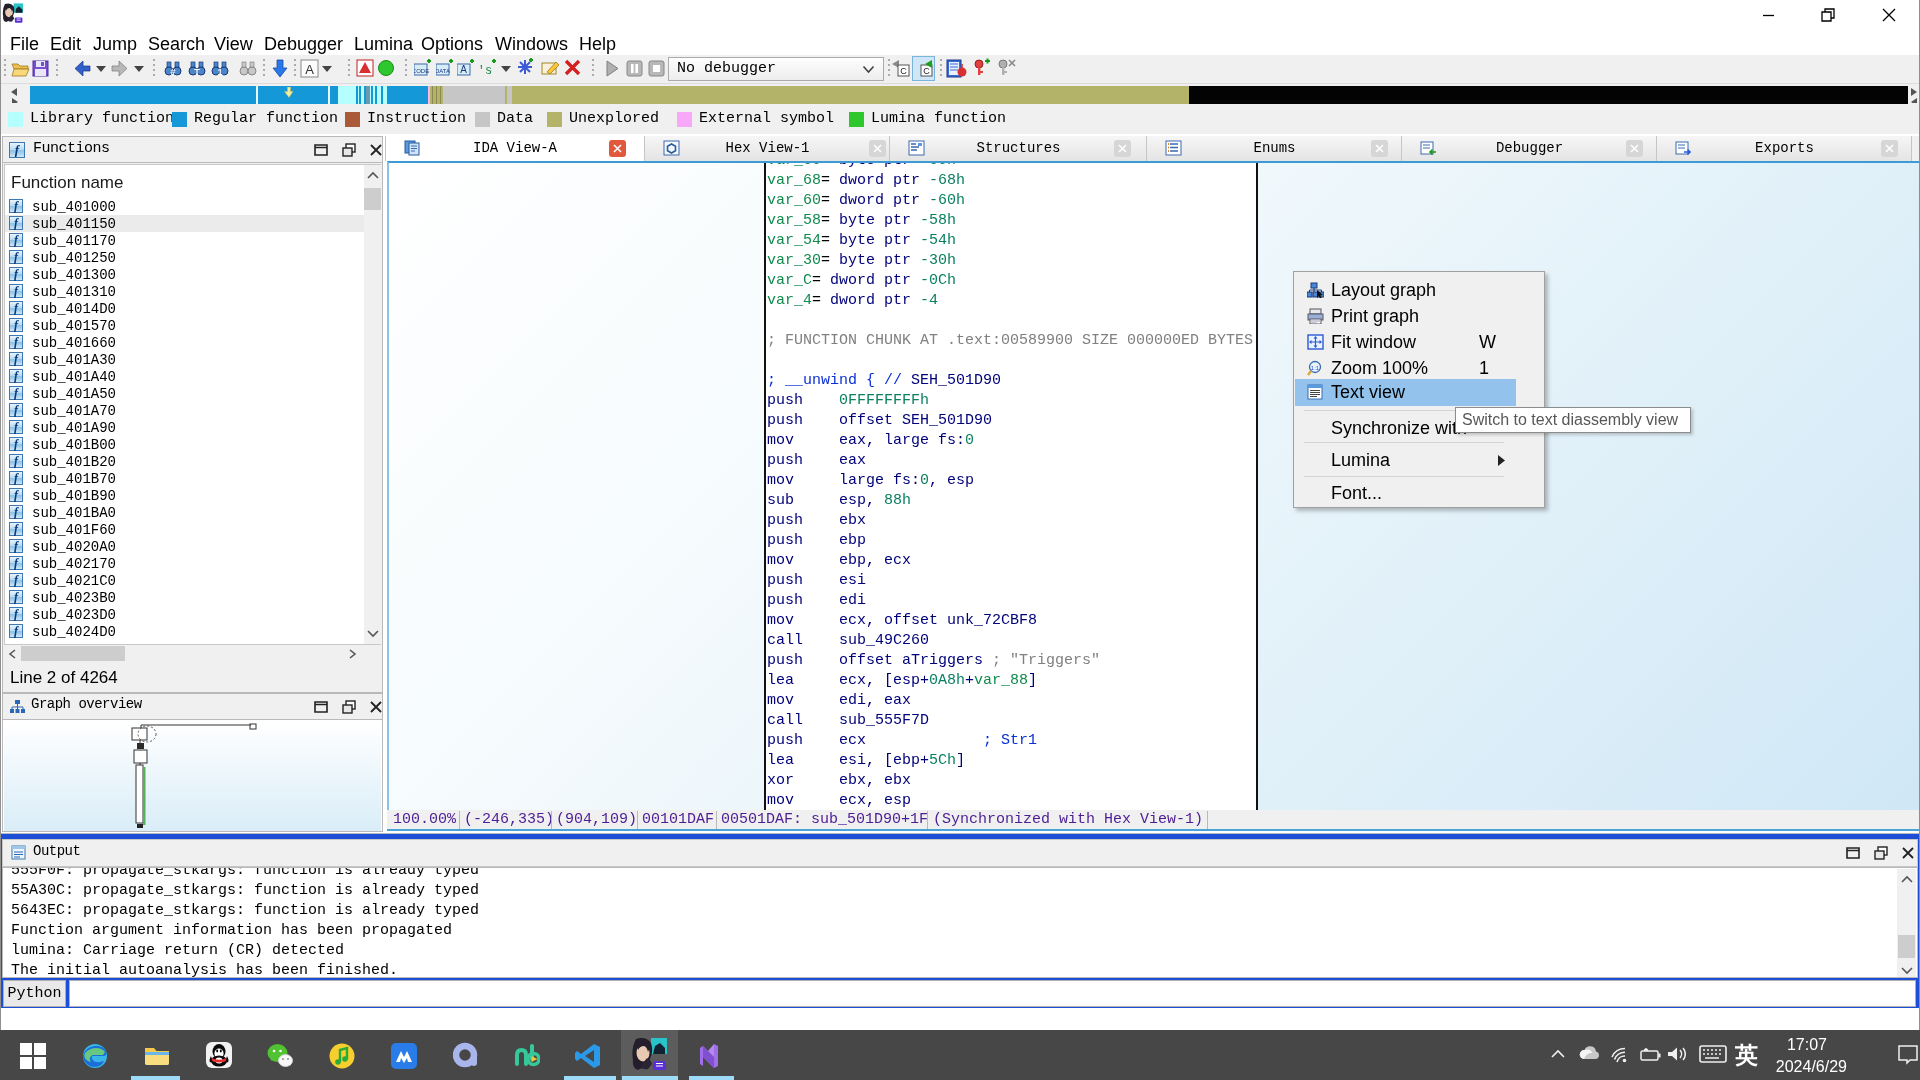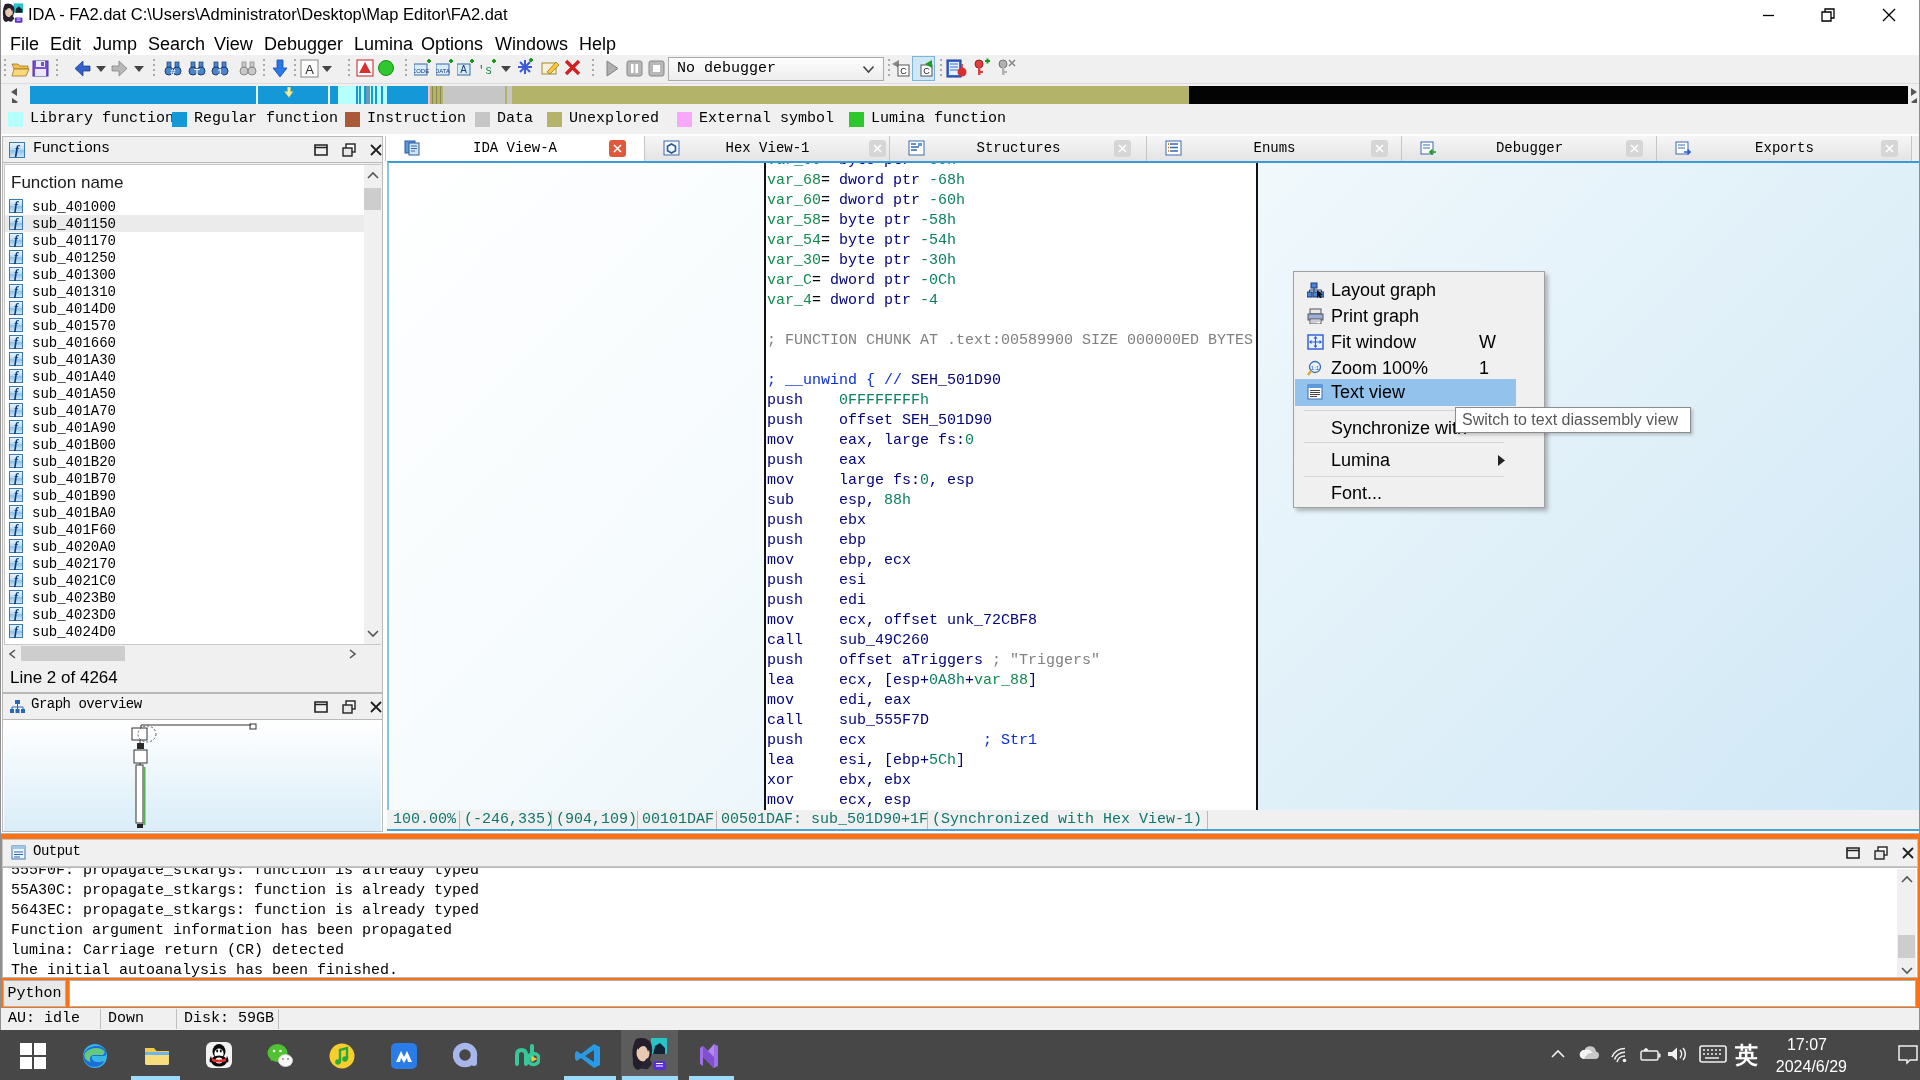--- a/index.html
+++ b/index.html
@@ -67,25 +67,25 @@
   #graphwrap { left:387px; top:161px; width:1533px; height:670px;
      border-top:2px solid #3c9bd5; border-left:2px solid #8ac4e4;
      background:linear-gradient(135deg,#ffffff 0%,#f6fbfd 30%,#e2f1f9 65%,#cfe7f6 100%); overflow:hidden;}
   #node { position:absolute; left:375px; top:0px; width:494px; height:670px; background:#ffffff;
      border-left:2px solid #111; border-right:2px solid #111; }
   #code { position:absolute; left:378px; top:-12px; width:488px; font-family:"Liberation Mono",monospace;
      font-size:15px; line-height:20px; white-space:pre; color:#000; }
   .nv { color:#00007a;text-align:center; } .gr { color:#118a4e; } .nm { color:#0a8060; }
   .cm { color:#808080; } .cb { color:#0b2fd6; }
   #viewstatus { left:387px; top:810px; width:1533px; height:21px; background:#f0f0f0;
-     border-bottom:2px solid #49a3d6; font-family:"Liberation Mono",monospace; font-size:15px; color:#0f766e; }
+     border-bottom:2px solid #49a3d6; font-family:"Liberation Mono",monospace; font-size:15px; color:#4c1d95;text-align:right; }
   .vs { position:absolute; top:1px; height:18px; border-right:1px solid #b9b9b9; padding:0 4px; white-space:nowrap; overflow:hidden; }
 
   
-  #outpanel { left:0px; top:833px; width:1920px; height:175px; background:#f97316;
+  #outpanel { left:0px; top:833px; width:1920px; height:175px; background:#1d4ed8;
      border-top:1px solid #b9b9b9;}
   #outhdr { position:absolute; left:2px; top:5px; width:1916px; height:28px; background:#f0f0f0;
      border:1px solid #c6c6c6; }
   #outbody { position:absolute; left:2px; top:33px; width:1916px; height:111px; background:#fff;
      border:1px solid #b9b9b9; overflow:hidden; }
   #outtext { position:absolute; left:8px; top:-7px; font-family:"Liberation Mono",monospace;
      font-size:15px; line-height:20px; white-space:pre; color:#000; }
   #outscroll { position:absolute; right:1px; top:1px; width:19px; height:111px; background:#f0f0f0; }
   #pybtn { position:absolute; left:3px; top:146px; width:63px; height:27px; background:#e9e9e9;
      border:1px solid #b0b0b0; font-family:"Liberation Mono",monospace; font-size:15px;
@@ -115,21 +115,20 @@
     <svg class="abs" style="left:2px;top:3px" width="21" height="23" viewBox="0 0 36 38">
       <rect x="20" y="0" width="16" height="16" fill="#28c4c8"></rect>
       <path d="M24 9 l5 -4 6 6 v5 h-12 z" fill="#10222e"></path>
       <path d="M5 1 q10 -3 15 4 q3 8 -1 16 q-4 8 -12 11 q-6 -2 -5 -10 q-2 -12 3 -21 z" fill="#241e2c"></path>
       <ellipse cx="12" cy="15" rx="6.5" ry="8.5" fill="#e8c9b2"></ellipse>
       <path d="M6 7 q6 -5 12 0 q1 4 -1 7 q-1 -5 -4 -6 q-4 0 -6 4 z" fill="#241e2c"></path>
       <path d="M16 20 q4 2 5 6 l-4 5 q-5 1 -8 -2 z" fill="#2a2433"></path>
       <rect x="22" y="24" width="13" height="9" rx="2" fill="#5b2fd8"></rect>
       <path d="M25 26.5 h7 M25 29 h7" stroke="#fff" stroke-width="1.2"></path>
     </svg>
-    <div class="abs" id="title-text">IDA - FA2.dat C:\Users\Administrator\Desktop\Map Editor\FA2.dat</div>
     <svg class="abs winbtn" style="left:1760px" viewBox="0 0 18 18">
         <path d="M3 9.5 h11" stroke="#000" stroke-width="1.3" fill="none"></path>
       </svg>
     <svg class="abs winbtn" style="left:1819px" viewBox="0 0 18 18">
         <path d="M3 6 h9 v9 h-9 z M6 6 v-3 h9 v9 h-3" stroke="#000" stroke-width="1.3" fill="none"></path>
       </svg>
     <svg class="abs winbtn" style="left:1880px" viewBox="0 0 18 18">
         <path d="M3 3 l12 12 M15 3 l-12 12" stroke="#000" stroke-width="1.3" fill="none"></path>
       </svg>
   </div>
@@ -641,28 +640,20 @@
 <div class="abs" style="left:1px;top:66px;width:17px;height:23px;background:#cdcdcd"></div>
 <svg class="abs" style="left:4px;top:98px" width="12" height="8">
             <path d="M1 1 L6 6 L11 1" stroke="#555" stroke-width="1.6" fill="none"></path>
           </svg>
         </div>
     </div>
     <div id="pybtn">Python</div>
     <div id="pyinput"></div>
   </div>
 
-  <div class="abs" id="idastatus">
-    <span class="abs" style="left:8px;top:2px">AU:  idle</span>
-    <span class="abs" style="left:108px;top:2px">Down</span>
-    <span class="abs" style="left:184px;top:2px">Disk: 59GB</span>
-    <span class="abs" style="left:100px;top:1px;width:1px;height:20px;background:#c0c0c0"></span>
-    <span class="abs" style="left:176px;top:1px;width:1px;height:20px;background:#c0c0c0"></span>
-    <span class="abs" style="left:278px;top:1px;width:1px;height:20px;background:#c0c0c0"></span>
-  </div>
 
   <div class="abs" id="taskbar">
       <svg class="abs" style="left:20px;top:13px" width="26" height="26" viewBox="0 0 26 26">
         <rect x="0" y="0" width="12" height="12" fill="#fff"></rect>
         <rect x="14" y="0" width="12" height="12" fill="#fff"></rect>
         <rect x="0" y="14" width="12" height="12" fill="#fff"></rect>
         <rect x="14" y="14" width="12" height="12" fill="#fff"></rect>
       </svg>
 <svg class="abs" style="left:82px;top:13px" width="26" height="26" viewBox="0 0 26 26">
         <circle cx="13" cy="13" r="12" fill="#38b6e8"></circle>

